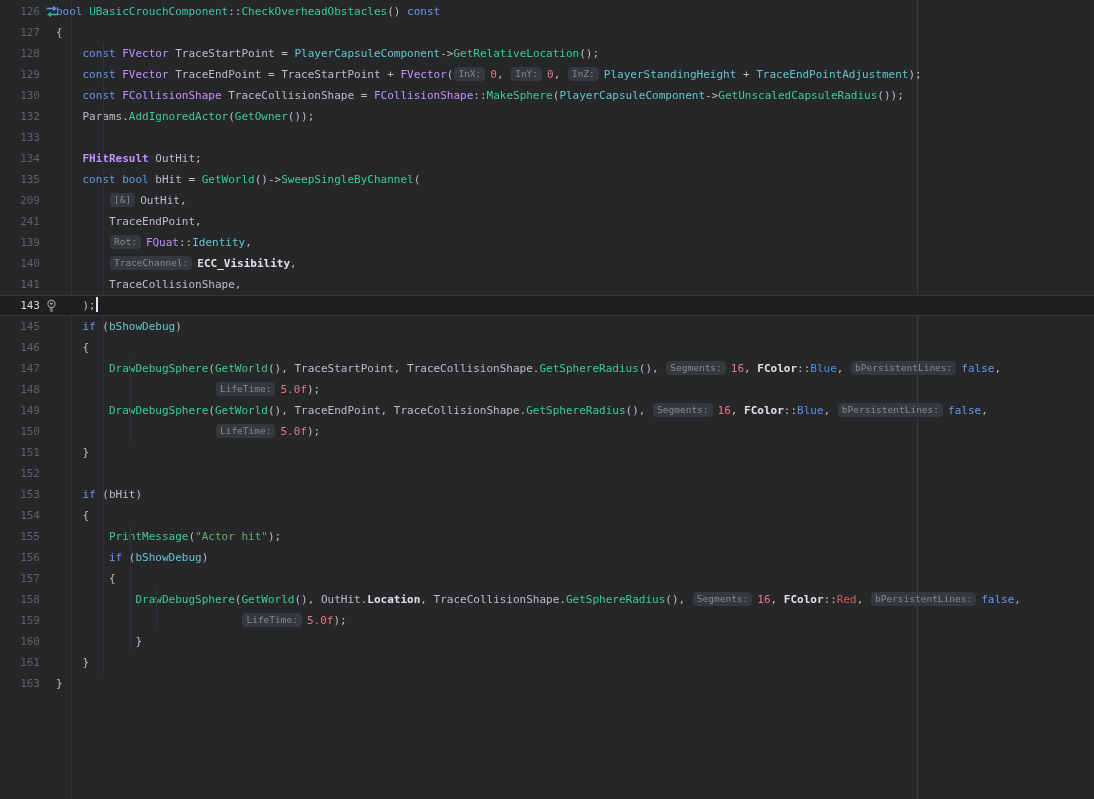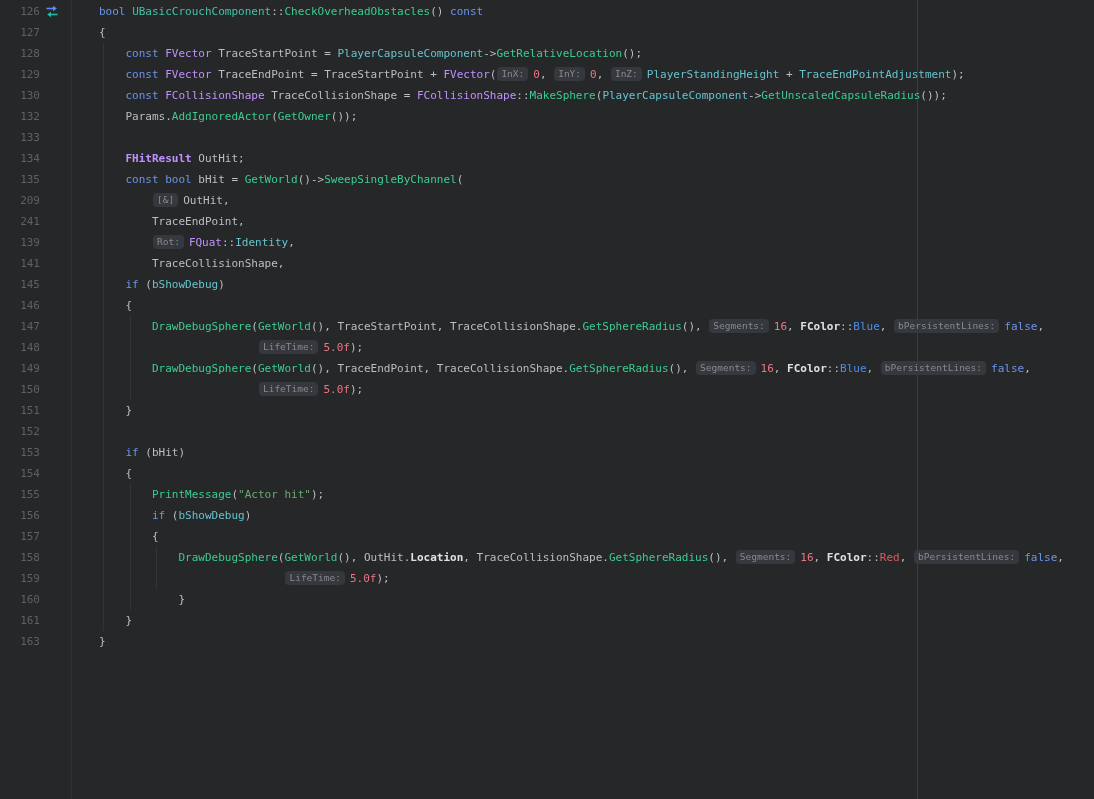--- a/index.html
+++ b/index.html
@@ -11,21 +11,21 @@
   }
   .editor{position:relative;width:1094px;height:799px;}
   .ruler{position:absolute;top:0;bottom:0;left:917px;width:1px;background:#3a3c3e;z-index:1;}
   .gutter-sep{position:absolute;top:0;bottom:0;left:71px;width:1px;background:#303336;z-index:1;}
   .lines{position:absolute;top:1px;left:0;right:0;z-index:2;}
   .row{position:relative;height:21px;line-height:21px;white-space:pre;}
   .row.cur{background:#1d1f21;border-top:1px solid #36383c;border-bottom:1px solid #36383c;height:19px;line-height:19px;margin-bottom:0px;}
   .ln{position:absolute;left:0;top:0;width:40px;text-align:right;color:#5d6167;font-size:11px;}
   .row.cur .ln{color:#d3d5da;}
   .gicon{position:absolute;left:45px;top:3px;width:15px;height:15px;}
-  .code{display:block;padding-left:99px;color:#bcbec4;}
+  .code{display:block;padding-left:56px;color:#bcbec4;}
   .guide{position:absolute;top:0;bottom:0;width:1px;background:#313438;}
   .tk{white-space:pre;}
   .clsb,.enm,.wb{font-weight:bold;}
   .inl{
     display:inline-block;background:#35383c;color:#868a91;
     border-radius:4px;padding:0px 4px;font-size:9.5px;line-height:14px;
     margin:0 5px 0 1px;vertical-align:1px;
   }
   .caret{display:inline-block;width:2px;height:15px;background:#e7e9ec;vertical-align:-3px;margin-left:0px;}
 </style>
@@ -46,21 +46,27 @@
       <div class="row"><span class="guide" style="left: 103.48px;"></span><span class="ln">128</span><span class="code"><span class="tk pln" style="color: rgb(188, 190, 196);">    </span><span class="tk kw" style="color: rgb(108, 149, 235);">const</span><span class="tk pln" style="color: rgb(188, 190, 196);"> </span><span class="tk cls" style="color: rgb(193, 145, 255);">FVector</span><span class="tk pln" style="color: rgb(188, 190, 196);"> TraceStartPoint = </span><span class="tk fld" style="color: rgb(102, 195, 204);">PlayerCapsuleComponent</span><span class="tk pln" style="color: rgb(188, 190, 196);">-&gt;</span><span class="tk fn" style="color: rgb(60, 204, 145);">GetRelativeLocation</span><span class="tk pln" style="color: rgb(188, 190, 196);">();</span></span></div>
       <div class="row"><span class="guide" style="left: 103.48px;"></span><span class="ln">129</span><span class="code"><span class="tk pln" style="color: rgb(188, 190, 196);">    </span><span class="tk kw" style="color: rgb(108, 149, 235);">const</span><span class="tk pln" style="color: rgb(188, 190, 196);"> </span><span class="tk cls" style="color: rgb(193, 145, 255);">FVector</span><span class="tk pln" style="color: rgb(188, 190, 196);"> TraceEndPoint = TraceStartPoint + </span><span class="tk cls" style="color: rgb(193, 145, 255);">FVector</span><span class="tk pln" style="color: rgb(188, 190, 196);">(</span><span class="tk inl">InX:</span><span class="tk num" style="color: rgb(238, 117, 133);">0</span><span class="tk pln" style="color: rgb(188, 190, 196);">, </span><span class="tk inl">InY:</span><span class="tk num" style="color: rgb(238, 117, 133);">0</span><span class="tk pln" style="color: rgb(188, 190, 196);">, </span><span class="tk inl">InZ:</span><span class="tk fld" style="color: rgb(102, 195, 204);">PlayerStandingHeight</span><span class="tk pln" style="color: rgb(188, 190, 196);"> + </span><span class="tk fld" style="color: rgb(102, 195, 204);">TraceEndPointAdjustment</span><span class="tk pln" style="color: rgb(188, 190, 196);">);</span></span></div>
       <div class="row"><span class="guide" style="left: 103.48px;"></span><span class="ln">130</span><span class="code"><span class="tk pln" style="color: rgb(188, 190, 196);">    </span><span class="tk kw" style="color: rgb(108, 149, 235);">const</span><span class="tk pln" style="color: rgb(188, 190, 196);"> </span><span class="tk cls" style="color: rgb(193, 145, 255);">FCollisionShape</span><span class="tk pln" style="color: rgb(188, 190, 196);"> TraceCollisionShape = </span><span class="tk cls" style="color: rgb(193, 145, 255);">FCollisionShape</span><span class="tk pln" style="color: rgb(188, 190, 196);">::</span><span class="tk fn" style="color: rgb(60, 204, 145);">MakeSphere</span><span class="tk pln" style="color: rgb(188, 190, 196);">(</span><span class="tk fld" style="color: rgb(102, 195, 204);">PlayerCapsuleComponent</span><span class="tk pln" style="color: rgb(188, 190, 196);">-&gt;</span><span class="tk fn" style="color: rgb(60, 204, 145);">GetUnscaledCapsuleRadius</span><span class="tk pln" style="color: rgb(188, 190, 196);">());</span></span></div>
       <div class="row"><span class="guide" style="left: 103.48px;"></span><span class="ln">132</span><span class="code"><span class="tk pln" style="color: rgb(188, 190, 196);">    Params.</span><span class="tk fn" style="color: rgb(60, 204, 145);">AddIgnoredActor</span><span class="tk pln" style="color: rgb(188, 190, 196);">(</span><span class="tk fn" style="color: rgb(60, 204, 145);">GetOwner</span><span class="tk pln" style="color: rgb(188, 190, 196);">());</span></span></div>
       <div class="row"><span class="guide" style="left: 103.48px;"></span><span class="ln">133</span><span class="code"></span></div>
       <div class="row"><span class="guide" style="left: 103.48px;"></span><span class="ln">134</span><span class="code"><span class="tk pln" style="color: rgb(188, 190, 196);">    </span><span class="tk clsb" style="color: rgb(193, 145, 255);">FHitResult</span><span class="tk pln" style="color: rgb(188, 190, 196);"> OutHit;</span></span></div>
       <div class="row"><span class="guide" style="left: 103.48px;"></span><span class="ln">135</span><span class="code"><span class="tk pln" style="color: rgb(188, 190, 196);">    </span><span class="tk kw" style="color: rgb(108, 149, 235);">const</span><span class="tk pln" style="color: rgb(188, 190, 196);"> </span><span class="tk kw" style="color: rgb(108, 149, 235);">bool</span><span class="tk pln" style="color: rgb(188, 190, 196);"> bHit = </span><span class="tk fn" style="color: rgb(60, 204, 145);">GetWorld</span><span class="tk pln" style="color: rgb(188, 190, 196);">()-&gt;</span><span class="tk fn" style="color: rgb(60, 204, 145);">SweepSingleByChannel</span><span class="tk pln" style="color: rgb(188, 190, 196);">(</span></span></div>
       <div class="row"><span class="guide" style="left: 103.48px;"></span><span class="ln">209</span><span class="code"><span class="tk pln" style="color: rgb(188, 190, 196);">        </span><span class="tk inl">[&amp;]</span><span class="tk pln" style="color: rgb(188, 190, 196);">OutHit,</span></span></div>
       <div class="row"><span class="guide" style="left: 103.48px;"></span><span class="ln">241</span><span class="code"><span class="tk pln" style="color: rgb(188, 190, 196);">        TraceEndPoint,</span></span></div>
       <div class="row"><span class="guide" style="left: 103.48px;"></span><span class="ln">139</span><span class="code"><span class="tk pln" style="color: rgb(188, 190, 196);">        </span><span class="tk inl">Rot:</span><span class="tk cls" style="color: rgb(193, 145, 255);">FQuat</span><span class="tk pln" style="color: rgb(188, 190, 196);">::</span><span class="tk fld" style="color: rgb(102, 195, 204);">Identity</span><span class="tk pln" style="color: rgb(188, 190, 196);">,</span></span></div>
+      <div class="row"><span class="guide" style="left: 103.48px;"></span><span class="ln">140</span><span class="code"><span class="tk pln" style="color: rgb(188, 190, 196);">        </span><span class="tk inl">TraceChannel:</span><span class="tk enm" style="color: rgb(223, 225, 229);">ECC_Visibility</span><span class="tk pln" style="color: rgb(188, 190, 196);">,</span></span></div>
       <div class="row"><span class="guide" style="left: 103.48px;"></span><span class="ln">141</span><span class="code"><span class="tk pln" style="color: rgb(188, 190, 196);">        TraceCollisionShape,</span></span></div>
+      <div class="row cur"><span class="ln">143</span><span class="gicon"><svg width="13" height="14" viewBox="0 0 13 14" fill="none" stroke="#9a9da3" stroke-width="1.1">
+            <circle cx="6.5" cy="5" r="3.6"></circle>
+            <path d="M5.2 3.9 L6.5 5.4 L7.8 3.9"></path>
+            <path d="M4.9 10.2 H8.1 M5.4 12 H7.6" stroke-width="1.3"></path>
+          </svg></span><span class="code"><span class="tk pln" style="color: rgb(188, 190, 196);">    );</span><span class="caret"></span></span></div>
       <div class="row"><span class="guide" style="left: 103.48px;"></span><span class="ln">145</span><span class="code"><span class="tk pln" style="color: rgb(188, 190, 196);">    </span><span class="tk kw" style="color: rgb(108, 149, 235);">if</span><span class="tk pln" style="color: rgb(188, 190, 196);"> (</span><span class="tk fld" style="color: rgb(102, 195, 204);">bShowDebug</span><span class="tk pln" style="color: rgb(188, 190, 196);">)</span></span></div>
       <div class="row"><span class="guide" style="left: 103.48px;"></span><span class="ln">146</span><span class="code"><span class="tk pln" style="color: rgb(188, 190, 196);">    {</span></span></div>
       <div class="row"><span class="guide" style="left: 103.48px;"></span><span class="guide" style="left: 129.96px;"></span><span class="ln">147</span><span class="code"><span class="tk pln" style="color: rgb(188, 190, 196);">        </span><span class="tk fn" style="color: rgb(60, 204, 145);">DrawDebugSphere</span><span class="tk pln" style="color: rgb(188, 190, 196);">(</span><span class="tk fn" style="color: rgb(60, 204, 145);">GetWorld</span><span class="tk pln" style="color: rgb(188, 190, 196);">(), TraceStartPoint, TraceCollisionShape.</span><span class="tk fn" style="color: rgb(60, 204, 145);">GetSphereRadius</span><span class="tk pln" style="color: rgb(188, 190, 196);">(), </span><span class="tk inl">Segments:</span><span class="tk num" style="color: rgb(238, 117, 133);">16</span><span class="tk pln" style="color: rgb(188, 190, 196);">, </span><span class="tk enm" style="color: rgb(223, 225, 229);">FColor</span><span class="tk pln" style="color: rgb(188, 190, 196);">::</span><span class="tk cblue" style="color: rgb(77, 143, 234);">Blue</span><span class="tk pln" style="color: rgb(188, 190, 196);">, </span><span class="tk inl">bPersistentLines:</span><span class="tk kw" style="color: rgb(108, 149, 235);">false</span><span class="tk pln" style="color: rgb(188, 190, 196);">,</span></span></div>
       <div class="row"><span class="guide" style="left: 103.48px;"></span><span class="guide" style="left: 129.96px;"></span><span class="ln">148</span><span class="code"><span class="tk pln" style="color: rgb(188, 190, 196);">                        </span><span class="tk inl">LifeTime:</span><span class="tk num" style="color: rgb(238, 117, 133);">5.0f</span><span class="tk pln" style="color: rgb(188, 190, 196);">);</span></span></div>
       <div class="row"><span class="guide" style="left: 103.48px;"></span><span class="guide" style="left: 129.96px;"></span><span class="ln">149</span><span class="code"><span class="tk pln" style="color: rgb(188, 190, 196);">        </span><span class="tk fn" style="color: rgb(60, 204, 145);">DrawDebugSphere</span><span class="tk pln" style="color: rgb(188, 190, 196);">(</span><span class="tk fn" style="color: rgb(60, 204, 145);">GetWorld</span><span class="tk pln" style="color: rgb(188, 190, 196);">(), TraceEndPoint, TraceCollisionShape.</span><span class="tk fn" style="color: rgb(60, 204, 145);">GetSphereRadius</span><span class="tk pln" style="color: rgb(188, 190, 196);">(), </span><span class="tk inl">Segments:</span><span class="tk num" style="color: rgb(238, 117, 133);">16</span><span class="tk pln" style="color: rgb(188, 190, 196);">, </span><span class="tk enm" style="color: rgb(223, 225, 229);">FColor</span><span class="tk pln" style="color: rgb(188, 190, 196);">::</span><span class="tk cblue" style="color: rgb(77, 143, 234);">Blue</span><span class="tk pln" style="color: rgb(188, 190, 196);">, </span><span class="tk inl">bPersistentLines:</span><span class="tk kw" style="color: rgb(108, 149, 235);">false</span><span class="tk pln" style="color: rgb(188, 190, 196);">,</span></span></div>
       <div class="row"><span class="guide" style="left: 103.48px;"></span><span class="guide" style="left: 129.96px;"></span><span class="ln">150</span><span class="code"><span class="tk pln" style="color: rgb(188, 190, 196);">                        </span><span class="tk inl">LifeTime:</span><span class="tk num" style="color: rgb(238, 117, 133);">5.0f</span><span class="tk pln" style="color: rgb(188, 190, 196);">);</span></span></div>
       <div class="row"><span class="guide" style="left: 103.48px;"></span><span class="ln">151</span><span class="code"><span class="tk pln" style="color: rgb(188, 190, 196);">    }</span></span></div>
       <div class="row"><span class="guide" style="left: 103.48px;"></span><span class="ln">152</span><span class="code"></span></div>
       <div class="row"><span class="guide" style="left: 103.48px;"></span><span class="ln">153</span><span class="code"><span class="tk pln" style="color: rgb(188, 190, 196);">    </span><span class="tk kw" style="color: rgb(108, 149, 235);">if</span><span class="tk pln" style="color: rgb(188, 190, 196);"> (bHit)</span></span></div>
       <div class="row"><span class="guide" style="left: 103.48px;"></span><span class="ln">154</span><span class="code"><span class="tk pln" style="color: rgb(188, 190, 196);">    {</span></span></div>

